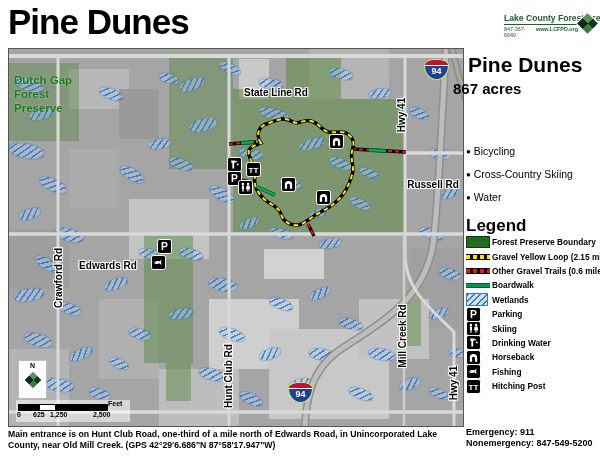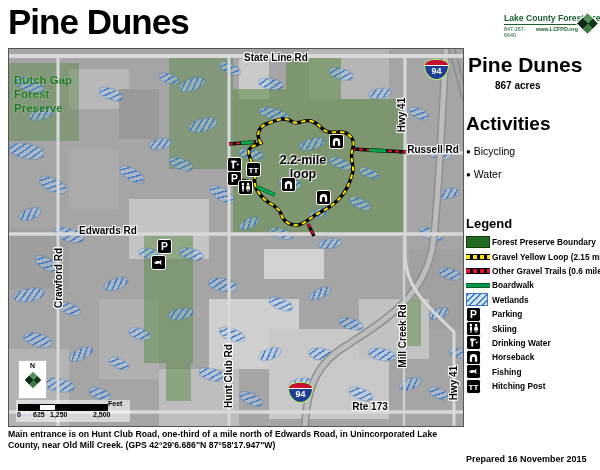--- a/index.html
+++ b/index.html
@@ -21,21 +21,21 @@
   .patch{position:absolute;}
   .green{position:absolute;background:#5c8a46;}
   .wet{position:absolute;border-radius:45%;background:
     repeating-linear-gradient(135deg, rgba(62,122,196,.9) 0 1.5px, rgba(175,205,238,.45) 1.5px 5px);
     outline:1px solid rgba(62,122,196,.35);}
   svg.layer{position:absolute;left:0;top:0;}
 
   .rlabel{position:absolute;font-size:10px;font-weight:bold;color:#000;white-space:nowrap;
     text-shadow:-1px -1px 0 #fff,1px -1px 0 #fff,-1px 1px 0 #fff,1px 1px 0 #fff,0 0 3px #fff;}
   .vert{transform:translate(-50%,-50%) rotate(-90deg);}
-  .horz{transform:translate(-50%,-50%);}
+  .horz{transform:translate(-50%,-50%);margin-top:35px;}
   #dutchgap{position:absolute;left:5px;top:24px;width:66px;font-size:11.5px;line-height:14px;font-weight:bold;color:#1e7a1e;
     text-shadow:0 0 2px rgba(255,255,255,.5);}
   #looplabel{position:absolute;left:294px;top:104px;transform:translateX(-50%);text-align:center;
     font-size:12.5px;font-weight:bold;color:#000;line-height:14px;
     text-shadow:-1px -1px 0 rgba(255,255,255,.8),1px 1px 0 rgba(255,255,255,.8),0 0 3px rgba(255,255,255,.9);}
 
   .shield{position:absolute;width:23px;height:19px;background:#1d3f94;border:1px solid #bef264;
     border-radius:45% 45% 50% 50%/30% 30% 70% 70%;overflow:hidden;text-align:center;}
   .shield .band{height:4.5px;background:#c8102e;border-bottom:1px solid #fff;}
   .shield .num{color:#fff;font-size:9px;font-weight:bold;line-height:11px;}
@@ -54,25 +54,25 @@
   #scalebar{height:20px;}
 
   
   #compass{position:absolute;left:9px;top:311px;width:27px;height:37px;background:#fff;border:1px solid #bbb;text-align:center;}
   #compass .n{font-size:7px;font-weight:bold;line-height:9px;}
   #compass .dwrap{margin:4px auto 0;width:15px;height:15px;}
 
   
   .sb{position:absolute;color:#000;}
   #sb-name{left:468px;top:53px;font-size:21px;font-weight:bold;}
-  #sb-acres{left:495px;top:80px;font-size:10px;font-weight:bold;}
+  #sb-acres{left:453px;top:80px;font-size:15px;font-weight:bold;}
   #sb-act-title{left:466px;top:113px;font-size:19px;font-weight:bold;}
   #sb-acts{left:466px;top:140px;font-size:10.5px;font-weight:normal;line-height:22px;}
   #sb-acts .bullet{font-size:8px;vertical-align:1px;}
-  #sb-legend-title{left:466px;top:216px;font-size:13px;font-weight:bold;}
+  #sb-legend-title{left:466px;top:216px;font-size:17px;font-weight:bold;}
   #sb-legend{left:466px;top:235px;}
   .lrow{display:flex;align-items:center;height:14.4px;}
   .lsw{width:26px;display:flex;justify-content:flex-start;align-items:center;flex:0 0 26px;}
   .llabel{font-size:8.3px;font-weight:bold;color:#000;white-space:nowrap;}
   .sw-rect{width:22px;height:10px;background:#216b21;border:1px solid #0f3d0f;}
   .sw-yellow{width:24px;height:4px;background:repeating-linear-gradient(90deg,#ffe400 0 4px,#000 4px 7px);border-top:.5px solid #000;border-bottom:.5px solid #000;}
   .sw-red{width:24px;height:4px;background:repeating-linear-gradient(90deg,#e8112d 0 4px,#000 4px 7px);border-top:.5px solid #000;border-bottom:.5px solid #000;}
   .sw-board{width:24px;height:3px;background:#00984a;border-top:1.5px solid #0b5c2d;border-bottom:1.5px solid #0b5c2d;}
   .sw-wet{width:20px;height:11px;background:repeating-linear-gradient(135deg,#3e7ac4 0 1.5px,#cfe2f5 1.5px 4.5px);border:1px solid #3e7ac4;}
   .lsw .mi{position:static;}
@@ -241,24 +241,20 @@
     <div id="dutchgap">Dutch Gap Forest Preserve</div>
     <div class="rlabel horz" style="left:267px;top:8px;">State Line Rd</div>
     <div class="rlabel horz" style="left:424px;top:100px;">Russell Rd</div>
     <div class="rlabel horz" style="left:99px;top:181px;">Edwards Rd</div>
     <div class="rlabel horz" style="left:361px;top:357px;text-align:right;">Rte 173</div>
     <div class="rlabel vert" style="left:49px;top:229px;">Crawford Rd</div>
     <div class="rlabel vert" style="left:219px;top:327px;">Hunt Club Rd</div>
     <div class="rlabel vert" style="left:393px;top:287px;">Mill Creek Rd</div>
     <div class="rlabel vert" style="left:392px;top:66px;">Hwy 41</div>
     <div class="rlabel vert" style="left:444px;top:334px;">Hwy 41</div>
-    <div id="looplabel">
-      <div>2.2-mile</div>
-      <div>loop</div>
-    </div>
 
     <div class="shield" style="left:415px;top:10px;">
       <div class="band"></div>
         <div class="num">94</div>
     </div>
     <div class="shield" style="left:279px;top:333px;">
       <div class="band"></div>
         <div class="num">94</div>
     </div>
 
@@ -332,23 +328,23 @@
         </div>
       <div class="sbt" style="left:1px;">0</div>
       <div class="sbt" style="left:17px;">625</div>
       <div class="sbt" style="left:34px;">1,250</div>
       <div class="sbt" style="left:77px;">2,500</div>
     </div>
   </div>
 
   <div class="sb" id="sb-name">Pine Dunes</div>
   <div class="sb" id="sb-acres">867 acres</div>
-  <div class="sb" id="sb-act-title">Activities</div>
   <div class="sb" id="sb-acts">
     <div><span class="bullet">●</span> <span>Bicycling</span></div>
+    <div><span class="bullet">●</span> <span>Cross-Country Skiing</span></div>
     <div><span class="bullet">●</span> <span>Water</span></div>
   </div>
 
   <div class="sb" id="sb-legend-title">Legend</div>
   <div class="sb" id="sb-legend">
     <div class="lrow">
         <span class="lsw">
           <span class="sw-rect"></span>
         </span>
         <span class="llabel">Forest Preserve Boundary</span>
@@ -443,15 +439,18 @@
             </svg>
           </span>
         </span>
         <span class="llabel">Hitching Post</span>
       </div>
   </div>
 
   <div id="entr">
     <div>Main entrance is on Hunt Club Road, one-third of a mile north of Edwards Road, in Unincorporated Lake County, near Old Mill Creek.   (GPS 42°29'6.686"N 87°58'17.947"W)</div>
   </div>
-  <div class="sb" id="sb-prep">Prepared 16 November 2015</div>
+  <div class="sb" id="sb-emerg">
+    <div>Emergency: 911</div>
+    <div>Nonemergency: 847-549-5200</div>
+  </div>
 
 </div>
 
 </body></html>

